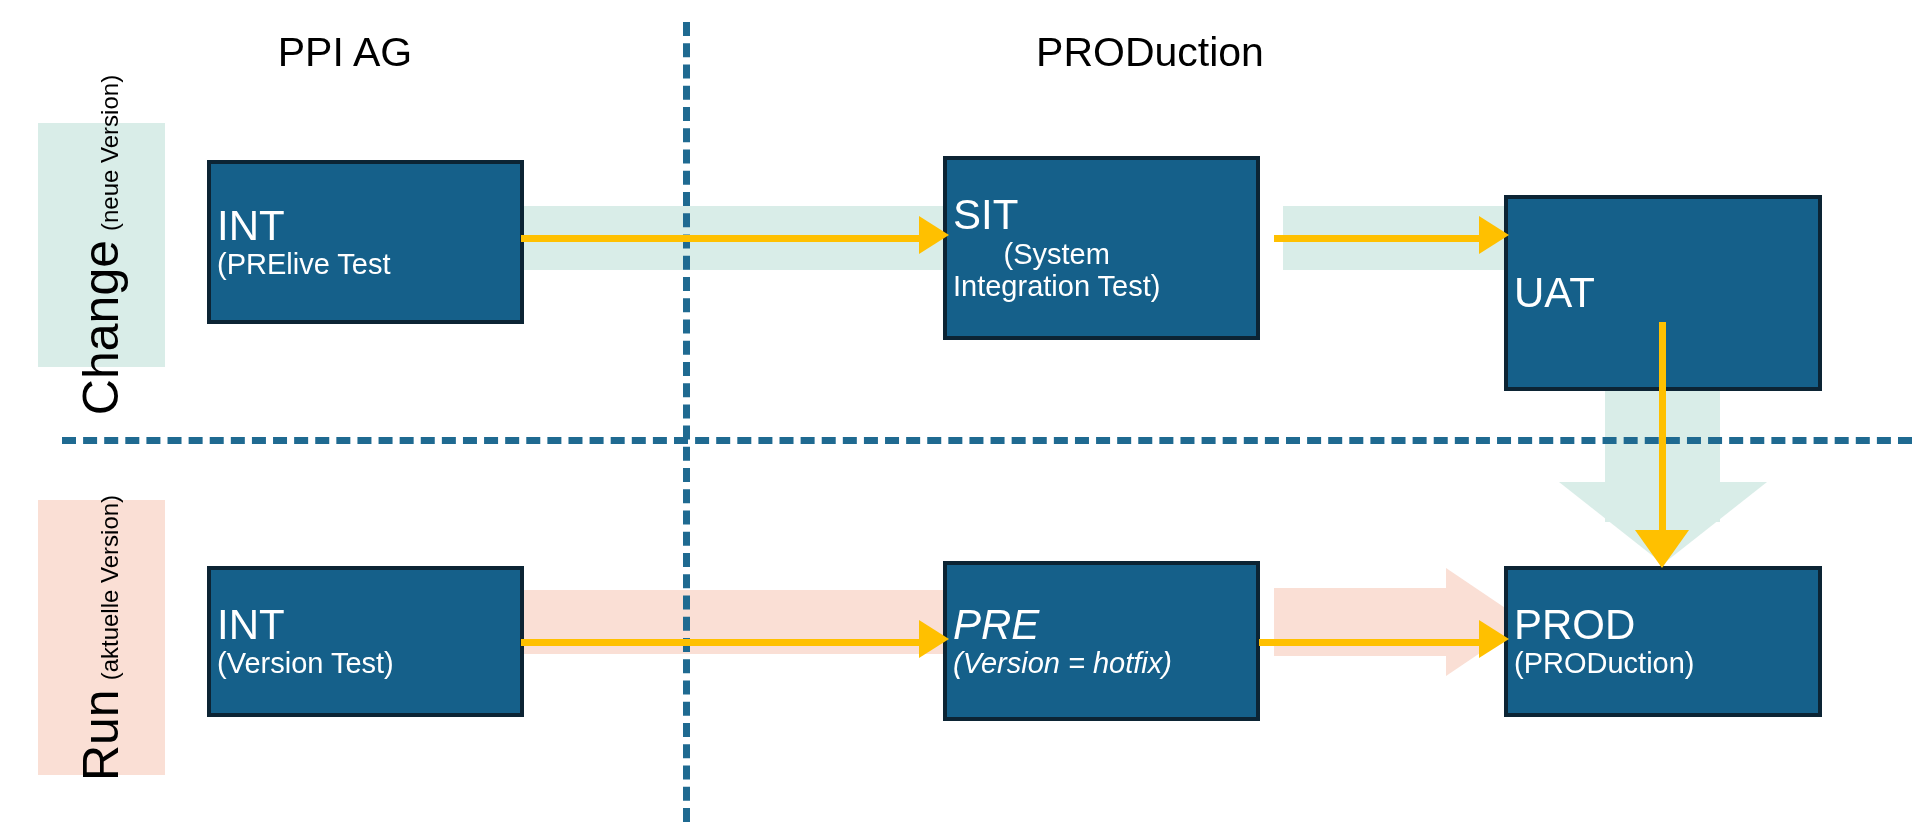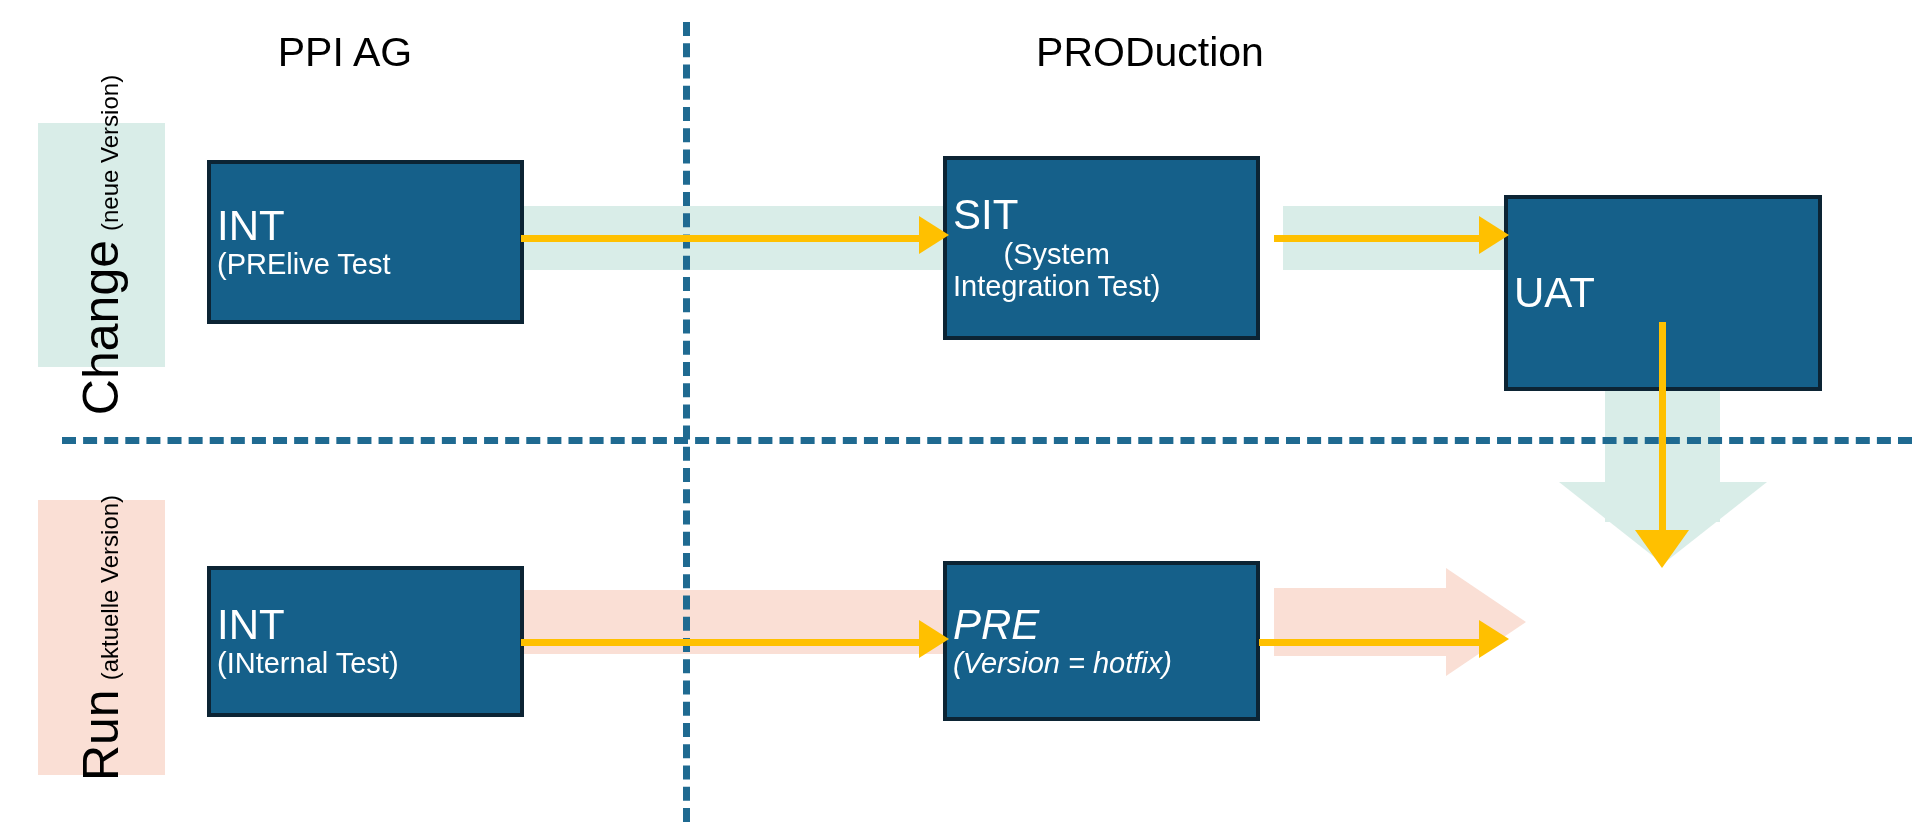--- a/index.html
+++ b/index.html
@@ -162,22 +162,26 @@
     <div class="env-sub" style="white-space:pre-line;">(System
 Integration Test)</div>
   </div>
 
   <div class="env-box" style="left:1504px;top:156px;width:318px;height:196px;margin-top:39px;">
     <div class="env-title">UAT</div>
   </div>
 
   <div class="env-box" style="left:207px;top:566px;width:317px;height:151px;">
     <div class="env-title">INT</div>
-    <div class="env-sub">(INternal Test)</div>
+    <div class="env-sub">(Version Test)</div>
   </div>
 
   <div class="env-box" style="left:943px;top:561px;width:317px;height:160px;font-style:italic;">
     <div class="env-title">PRE</div>
     <div class="env-sub">(Version = hotfix)</div>
   </div>
 
+  <div class="env-box" style="left:1504px;top:566px;width:318px;height:151px;">
+    <div class="env-title">PROD</div>
+    <div class="env-sub">(PRODuction)</div>
+  </div>
 
 </div>
 
 </body></html>

